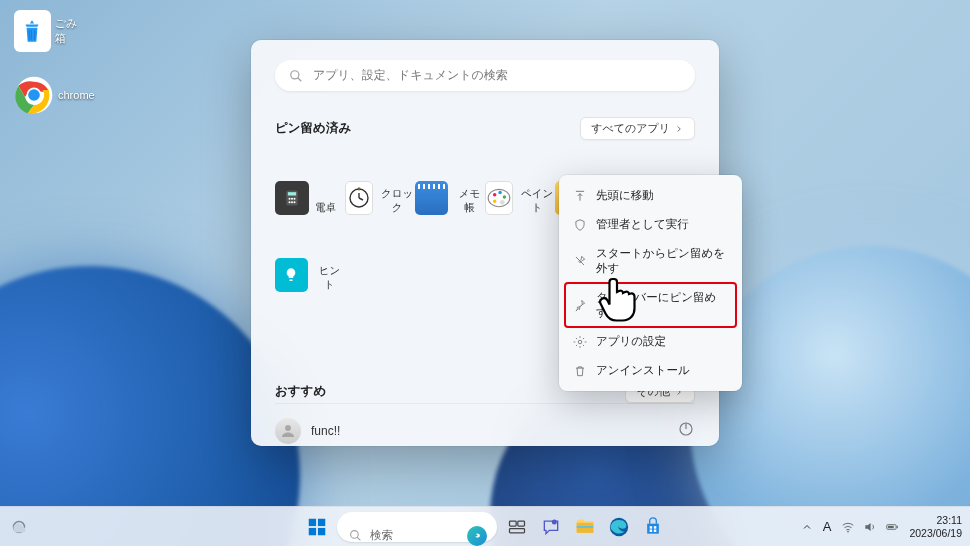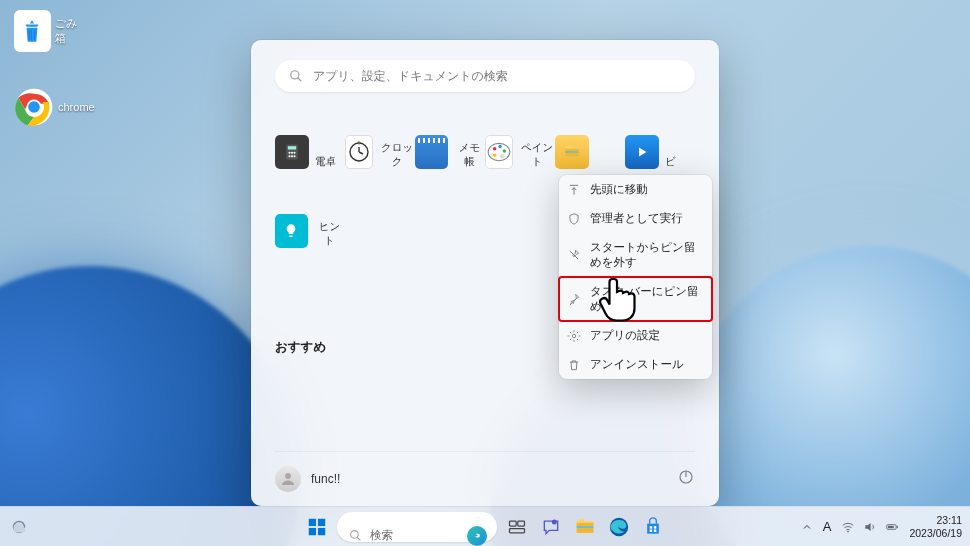--- a/index.html
+++ b/index.html
@@ -8,21 +8,21 @@
 .bloom{position:absolute;border-radius:50%;filter:blur(2px)}
 .b1{width:420px;height:420px;left:-120px;bottom:-140px;background:radial-gradient(circle at 35% 35%,#3a7bd5 0%,#1e5daa 55%,#0f3c82 100%);box-shadow:0 0 60px rgba(30,93,170,.5)}
 .b2{width:360px;height:360px;right:-80px;bottom:-60px;background:radial-gradient(circle at 40% 30%,#c9e3f5 0%,#7db2dd 55%,#6fa5d4 100%);box-shadow:0 0 55px rgba(180,210,235,.5)}
 .b3{width:300px;height:300px;right:180px;bottom:-120px;background:radial-gradient(circle at 35% 35%,#1e4fa0 0%,#0d2e68 70%);opacity:.9}
 .desktop-icon{position:absolute;display:flex;align-items:center;width:70px;gap:4px}
 .desktop-icon .di-box{width:42px;height:42px;border-radius:6px;display:flex;align-items:center;justify-content:center}
 .recycle{background:#fff}
 .recycle svg{width:26px;height:26px}
 .chrome-bg{background:transparent}
 .desktop-icon .di-label{color:#fff;font-size:11px;text-shadow:0 1px 2px rgba(0,0,0,.6)}
-.start-menu{position:absolute;left:251px;top:40px;width:468px;height:466px;background:rgba(246,248,251,.95);border-radius:10px;box-shadow:0 16px 50px rgba(0,0,0,.28),0 0 0 1px rgba(0,0,0,.05);backdrop-filter:blur(20px);padding:20px 24px 14px;display:flex;flex-direction:column}
+.start-menu{position:absolute;left:251px;top:40px;width:468px;height:406px;background:rgba(246,248,251,.95);border-radius:10px;box-shadow:0 16px 50px rgba(0,0,0,.28),0 0 0 1px rgba(0,0,0,.05);backdrop-filter:blur(20px);padding:20px 24px 2px;display:flex;flex-direction:column}
 .search-box{display:flex;align-items:center;height:32px;background:#fff;border-radius:16px;padding:0 14px;box-shadow:0 1px 3px rgba(0,0,0,.08);gap:10px}
 .search-box svg{width:14px;height:14px;opacity:.55}
 .search-box span{color:#777;font-size:12px}
 .section-header{display:flex;justify-content:space-between;align-items:center;margin-top:26px}
 .section-header h3{font-size:12.5px;font-weight:600;color:#222}
 .pill-btn{display:flex;align-items:center;gap:4px;background:#fff;border:1px solid #e2e2e2;border-radius:6px;padding:3px 10px;font-size:11px;color:#333;box-shadow:0 1px 2px rgba(0,0,0,.04)}
 .pill-btn svg{width:10px;height:10px}
 .pinned-grid{display:grid;grid-template-columns:repeat(6,1fr);row-gap:18px;margin-top:16px;height:140px}
 .app-tile{display:flex;flex-direction:row;align-items:flex-end;gap:6px}
 .app-tile .ai{width:34px;height:34px;border-radius:5px;display:flex;align-items:center;justify-content:center}
@@ -37,21 +37,21 @@
 .i-tips{background:#00bcd4;border-radius:50%}
 .more-dots{position:absolute;right:8px;top:200px;display:flex;flex-direction:column;gap:3px}
 .more-dots span{width:3px;height:3px;background:#999;border-radius:50%}
 .rec-section{margin-top:auto}
 .user-row{display:flex;justify-content:space-between;align-items:center;margin-top:auto;padding-top:14px;border-top:1px solid rgba(0,0,0,.05)}
 .user{display:flex;align-items:center;gap:10px}
 .avatar{width:26px;height:26px;border-radius:50%;background:linear-gradient(#e8e8e8,#ccc);display:flex;align-items:center;justify-content:center}
 .avatar svg{width:18px;height:18px;opacity:.6}
 .user span{font-size:12px;color:#333}
 .power-btn svg{width:18px;height:18px;opacity:.65}
-.context-menu{position:absolute;left:559px;top:175px;width:153px;background:#f7f8fa;border-radius:8px;box-shadow:0 10px 36px rgba(0,0,0,.24),0 0 0 1px rgba(0,0,0,.06);z-index:30}
+.context-menu{position:absolute;left:559px;top:175px;width:183px;background:#f7f8fa;border-radius:8px;box-shadow:0 10px 36px rgba(0,0,0,.24),0 0 0 1px rgba(0,0,0,.06);padding:6px;z-index:30}
 .cm-item{display:flex;align-items:center;gap:9px;padding:7px 8px;font-size:11.5px;color:#222;border-radius:5px}
 .cm-item svg{width:14px;height:14px;opacity:.72;flex-shrink:0}
 .cm-item.highlighted{outline:2.5px solid #e2000f;outline-offset:-1px;border-radius:3px}
 .cursor{position:absolute;left:598px;top:275px;z-index:40;pointer-events:none}
 .taskbar{position:absolute;left:0;right:0;bottom:0;height:40px;background:rgba(240,244,249,.88);backdrop-filter:blur(18px);display:flex;align-items:center;border-top:1px solid rgba(0,0,0,.06)}
 .weather{position:absolute;left:8px;display:flex;align-items:center}
 .weather svg{width:22px;height:22px}
 .tb-center{margin:0 auto;display:flex;align-items:center;gap:6px}
 .tb-icon{width:28px;height:28px;display:flex;align-items:center;justify-content:center;border-radius:4px}
 .search-tb{display:flex;align-items:center;gap:8px;height:30px;width:160px;background:#fff;border-radius:15px;padding:18px 10px 0 12px;box-shadow:0 1px 2px rgba(0,0,0,.1)}
@@ -76,21 +76,21 @@
 <div class="desktop-icon" style="left:14px;top:10px">
   <div class="di-box recycle">
     <svg viewBox="0 0 24 24">
         <path fill="#2196f3" d="M12 2l2 3h-4l2-3zm-6 4h12l-1 2H7l-1-2zm1 3h10l-1 13H8L7 9z"></path>
         <path fill="#1565c0" d="M9 11h1v9H9zm5 0h1v9h-1zm-3 0h1v9h-1z" opacity=".5"></path>
       </svg>
   </div>
   <div class="di-label">ごみ箱</div>
 </div>
 
-<div class="desktop-icon" style="left:14px;top:86px">
+<div class="desktop-icon" style="left:14px;top:74px">
   <div class="di-box chrome-bg">
     <svg viewBox="0 0 48 48" width="40" height="40">
         <circle cx="24" cy="24" r="22" fill="#fff"></circle>
         <path fill="#ea4335" d="M24 8c8 0 15 4.5 18 12H24a12 12 0 00-10.8 6.5L5.2 13A22 22 0 0124 8z"></path>
         <path fill="#4caf50" d="M5.2 13l8 13.5A12 12 0 0024 36l-7.5 10A22 22 0 015.2 13z"></path>
         <path fill="#ffc107" d="M42 20a22 22 0 01-25.5 26L24 36a12 12 0 0010.4-18H42z"></path>
         <circle cx="24" cy="24" r="9" fill="#fff"></circle>
         <circle cx="24" cy="24" r="7" fill="#2196f3"></circle>
       </svg>
   </div>
@@ -99,20 +99,29 @@
 
 <div class="start-menu">
   <div class="search-box">
     <svg viewBox="0 0 24 24">
         <circle cx="10" cy="10" r="7" fill="none" stroke="#555" stroke-width="2"></circle>
         <line x1="15" y1="15" x2="21" y2="21" stroke="#555" stroke-width="2"></line>
       </svg>
     <span>アプリ、設定、ドキュメントの検索</span>
   </div>
 
+  <div class="section-header">
+    <h3>ピン留め済み</h3>
+    <div class="pill-btn">
+      <span>すべてのアプリ</span>
+      <svg viewBox="0 0 24 24">
+          <path d="M9 6l6 6-6 6" fill="none" stroke="#555" stroke-width="2"></path>
+        </svg>
+    </div>
+  </div>
 
   <div class="pinned-grid">
     <div class="app-tile">
       <div class="ai i-calc">
           <svg viewBox="0 0 24 24" width="20" height="20">
             <rect x="5" y="3" width="14" height="18" rx="2" fill="#555"></rect>
             <rect x="7" y="5" width="10" height="4" fill="#9ed"></rect>
             <circle cx="9" cy="13" r="1.2" fill="#fff"></circle>
             <circle cx="12" cy="13" r="1.2" fill="#fff"></circle>
             <circle cx="15" cy="13" r="1.2" fill="#fff"></circle>

